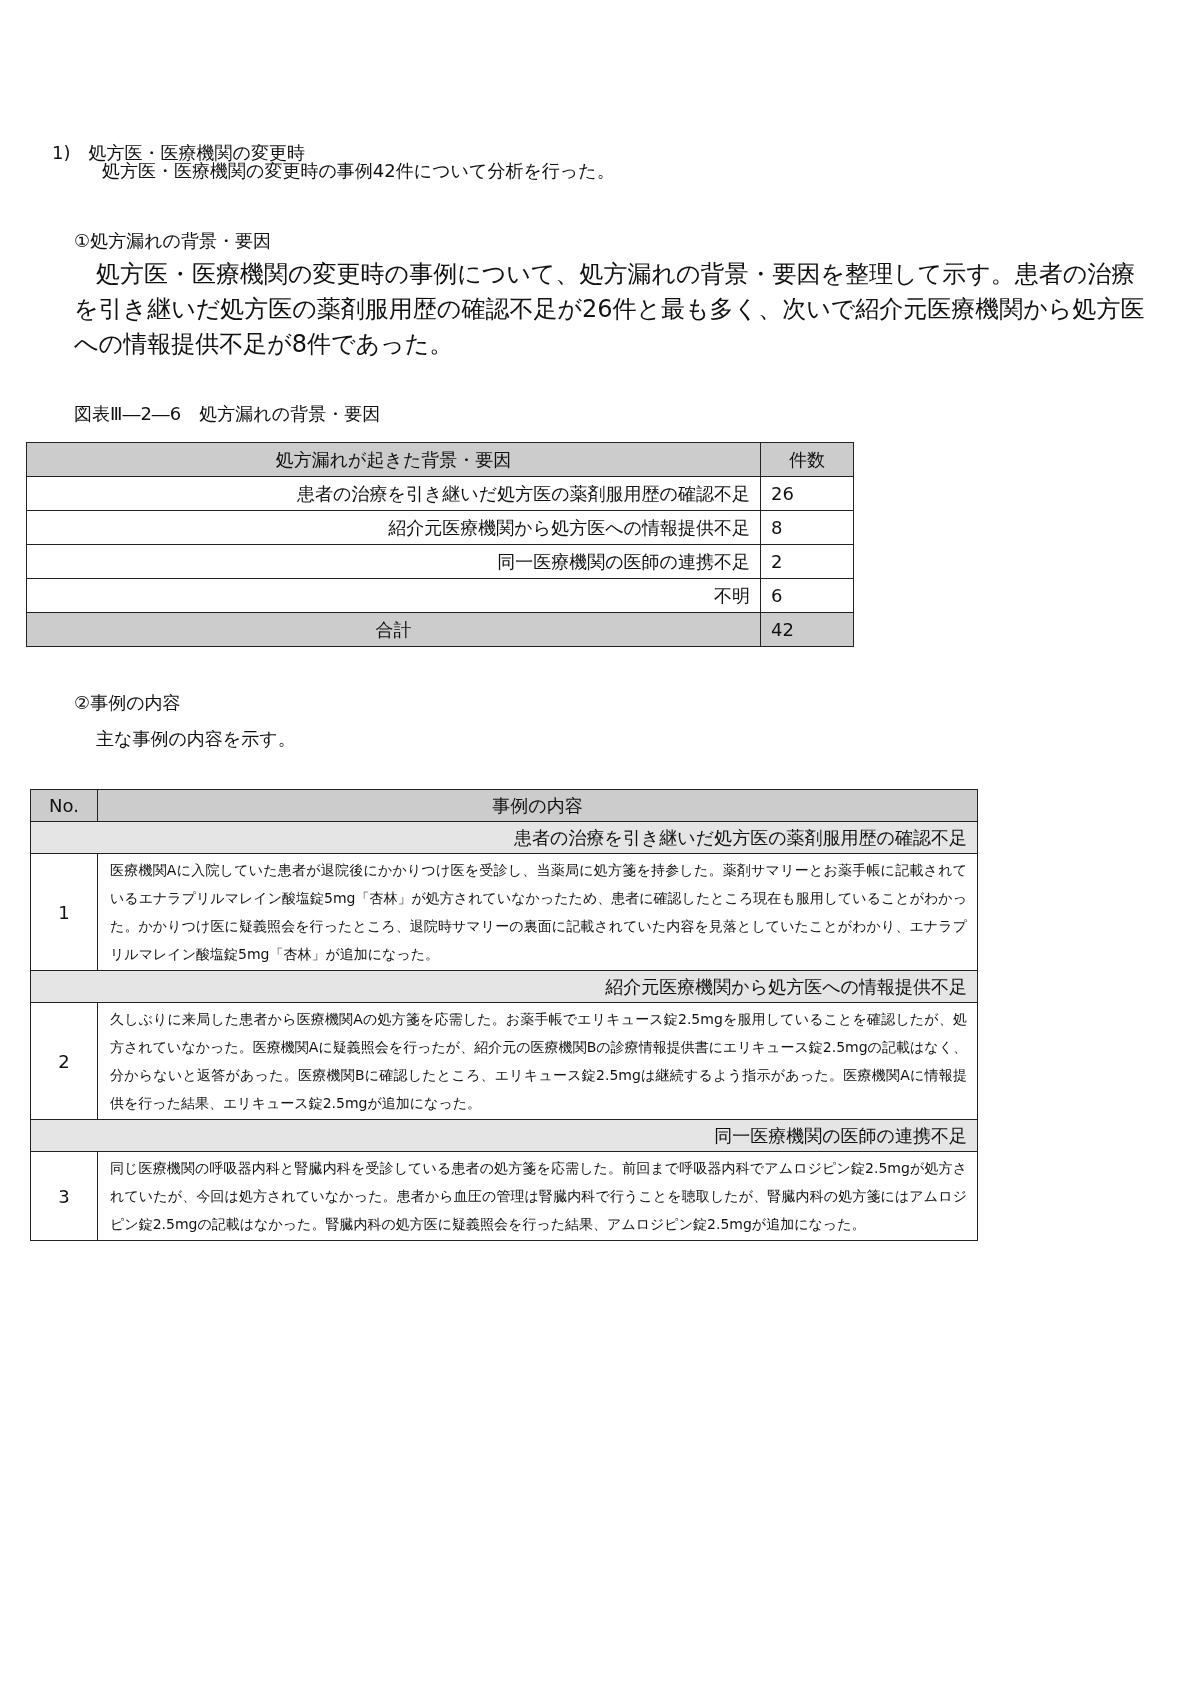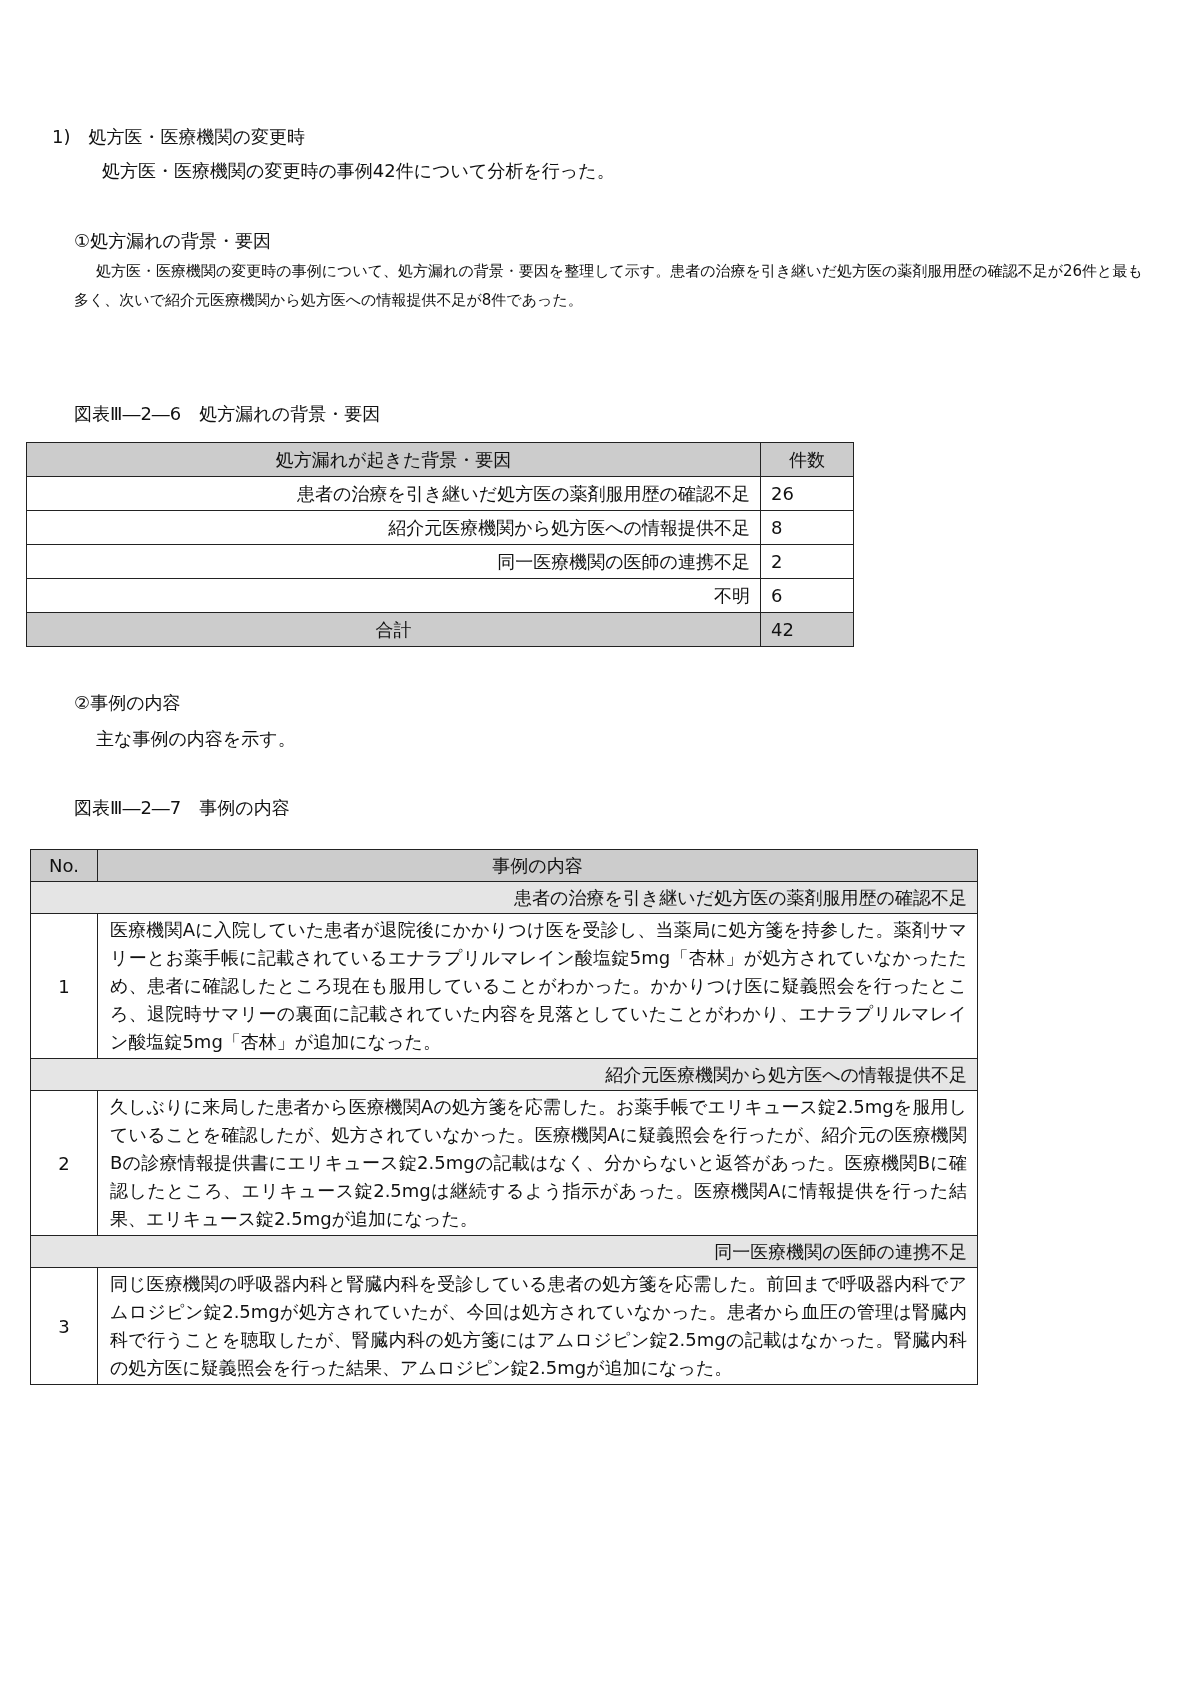--- a/index.html
+++ b/index.html
@@ -2,44 +2,44 @@
 <html><head>
   <meta charset="utf-8">
   <style>
     html, body { margin: 0; padding: 0; background: #ffffff; }
     body {
       width: 1181px; height: 1695px; position: relative; overflow: hidden;
       font-family: "DejaVu Sans", "Liberation Sans", sans-serif;
       color: #111;
     }
     .line { position: absolute; font-size: 18px; line-height: 22px; white-space: nowrap; }
-    .para { position: absolute; font-size: 15px; line-height: 29px; }
+    .para { position: absolute; font-size: 24px; line-height: 35px; }
     table { border-collapse: collapse; position: absolute; }
     td, th { border: 1.5px solid #222; font-weight: normal; font-size: 18px; padding: 0 10px; text-align: right; }
 
     
     #t1 { left: 26px; top: 442px; width: 828px; }
     #t1 th { background: #cccccc; height: 33px; text-align: center; }
     #t1 td { height: 33px; }
     #t1 td.num { text-align: left; width: 72px; }
     #t1 tr.total td { background: #cccccc; }
     #t1 tr.total td.lbl { text-align: center; }
 
     
-    #t2 { left: 30px; top: 849px; width: 948px; table-layout: fixed; }
+    #t2 { left: 30px; top: 789px; width: 948px; table-layout: fixed; }
     #t2 th { background: #cccccc; height: 31px; text-align: center; }
     #t2 th.no { width: 46px; padding: 0 10px; }
     #t2 td.cat { background: #e5e5e5; height: 31px; padding: 0 10px; }
     #t2 td.no { text-align: center; vertical-align: middle; }
-    #t2 td.body { font-size: 18px; line-height: 28px; padding: 2px 10px 2px 12px; text-align: justify; }
+    #t2 td.body { font-size: 14px; line-height: 28px; padding: 2px 10px 2px 12px; text-align: justify; }
   </style>
 </head>
 <body>
 
-<div class="line" style="left:52px; top:126px;">1)　処方医・医療機関の変更時</div>
+<div class="line" style="left:52px; top:142px;">1)　処方医・医療機関の変更時</div>
 <div class="line" style="left:74px; top:160px;margin-left:28px;">処方医・医療機関の変更時の事例42件について分析を行った。</div>
 
 <div class="line" style="left:74px; top:230px;">①処方漏れの背景・要因</div>
 <div class="para" style="left:74px; top:257px; width:1080px; text-indent:22px;">処方医・医療機関の変更時の事例について、処方漏れの背景・要因を整理して示す。患者の治療を引き継いだ処方医の薬剤服用歴の確認不足が26件と最も多く、次いで紹介元医療機関から処方医への情報提供不足が8件であった。</div>
 
 <div class="line" style="left:74px; top:403px;">図表Ⅲ―2―6　処方漏れの背景・要因</div>
 
 <table id="t1">
   <tbody>
       <tr>

